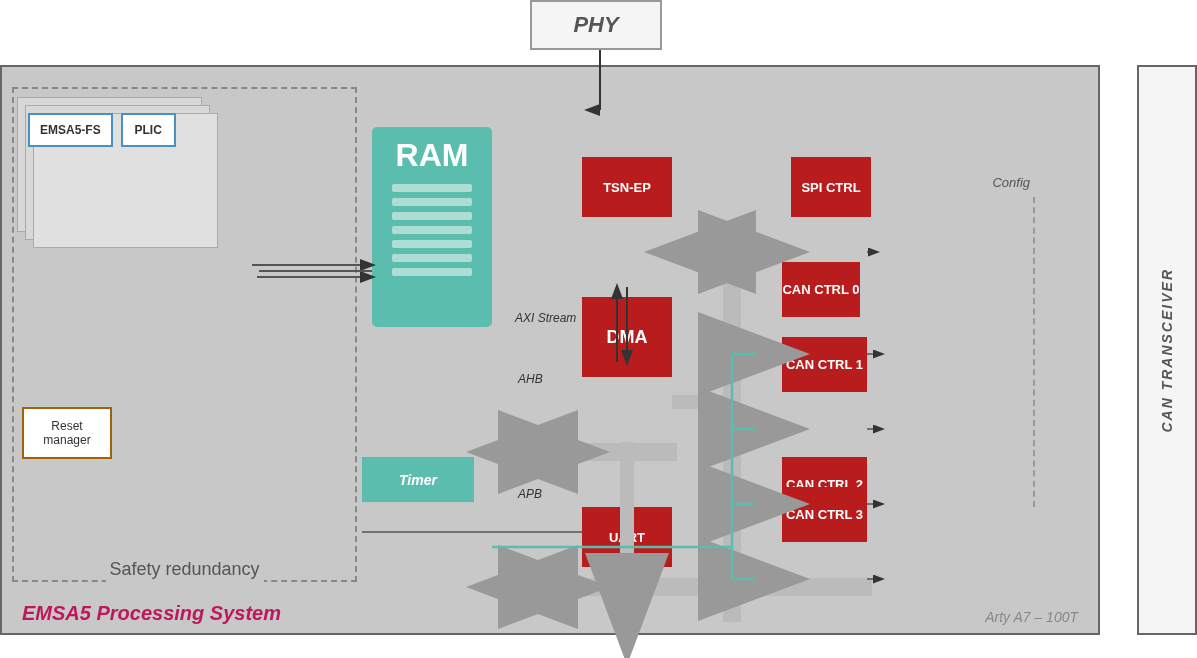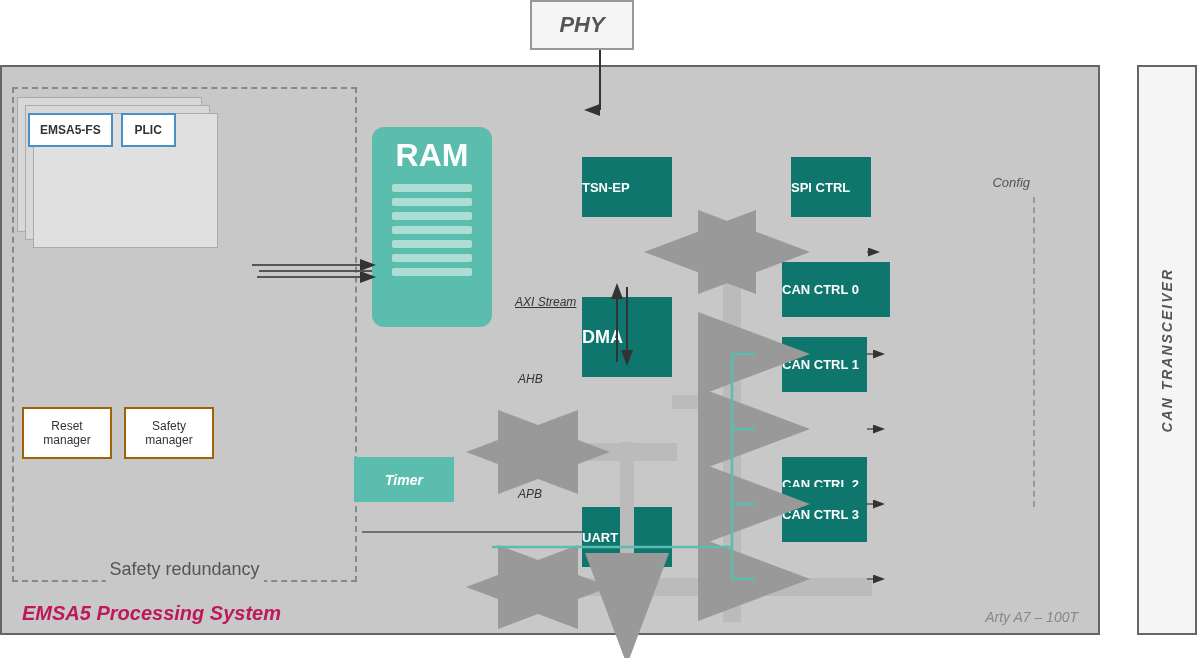--- a/index.html
+++ b/index.html
@@ -10,21 +10,21 @@
       height: 658px;
       overflow: hidden;
       position: relative;
     }
 
     
     .phy-box {
       position: absolute;
       top: 0px;
       left: 530px;
-      width: 104px;
+      width: 132px;
       height: 50px;
       border: 2px solid #999;
       background: #f5f5f5;
       display: flex;
       align-items: center;
       justify-content: center;
     }
     .phy-label {
       font-size: 22px;
       font-style: italic;
@@ -87,21 +87,21 @@
     }
 
     
     .ram-block {
       position: absolute;
       top: 60px;
       left: 370px;
       width: 120px;
       height: 200px;
       background: #5bbdad;
-      border-radius: 12px;
+      border-radius: 5px;
       display: flex;
       flex-direction: column;
       align-items: center;
       justify-content: flex-start;
       padding-top: 10px;
     }
     .ram-label {
       font-size: 32px;
       font-weight: bold;
       color: #fff;
@@ -170,24 +170,25 @@
       padding: 10px 12px;
       font-size: 12px;
       color: #333;
       text-align: center;
       width: 90px;
     }
 
     
     .blue-block {
       position: absolute;
-      background: #0f766e;
+      background: #b91c1c;
       color: #fff;
       display: flex;
       align-items: center;
+      justify-content: center;
       font-size: 13px;
       font-weight: bold;
       text-align: center;
     }
 
     .tsn-ep {
       top: 90px;
       left: 580px;
       width: 90px;
       height: 60px;
@@ -202,21 +203,21 @@
     .dma {
       top: 230px;
       left: 580px;
       width: 90px;
       height: 80px;
       font-size: 18px;
     }
     .can-ctrl-0 {
       top: 195px;
       left: 780px;
-      width: 108px;
+      width: 78px;
       height: 55px;
     }
     .can-ctrl-1 {
       top: 270px;
       left: 780px;
       width: 85px;
       height: 55px;
     }
     .can-ctrl-2 {
       top: 345px;
@@ -235,22 +236,22 @@
       top: 440px;
       left: 580px;
       width: 90px;
       height: 60px;
     }
 
     
     .timer-block {
       position: absolute;
       top: 390px;
-      left: 352px;
-      width: 100px;
+      left: 360px;
+      width: 112px;
       height: 45px;
       background: #5bbdad;
       border: 2px solid #5bbdad;
       display: flex;
       align-items: center;
       justify-content: center;
       color: #fff;
       font-size: 14px;
       font-style: italic;
       font-weight: bold;
@@ -348,23 +349,20 @@
     </div>
     <div class="cpu-box">
       <span>PLIC</span>
     </div>
   </div>
 
   <div class="bottom-boxes">
     <div class="mgr-box">
       <span>Reset manager</span>
     </div>
-    <div class="mgr-box">
-      <span>Safety manager</span>
-    </div>
   </div>
 
   <div class="ram-block">
     <span class="ram-label">RAM</span>
     <div class="ram-lines">
       <div class="ram-line"></div>
       <div class="ram-line"></div>
       <div class="ram-line"></div>
       <div class="ram-line"></div>
       <div class="ram-line"></div>
@@ -403,21 +401,21 @@
   </div>
 
   <div class="emsa5-label">EMSA5 Processing System</div>
 
   <div class="arty-label">Arty A7 – 100T</div>
 
   <div class="config-label">Config</div>
 
   <div class="config-dashed"></div>
 
-  <div class="conn-label" style="top: 228px; left: 513px; text-decoration: underline;">AXI Stream</div>
+  <div class="conn-label" style="top: 244px; left: 513px;">AXI Stream</div>
   <div class="conn-label" style="top: 305px; left: 516px;">AHB</div>
   <div class="conn-label" style="top: 375px; left: 516px;">Interrupts</div>
   <div class="conn-label" style="top: 420px; left: 516px;">APB</div>
 
   <svg class="arrows-svg">
     <defs>
 
       <marker id="arrow-gray" markerWidth="8" markerHeight="8" refX="6" refY="3" orient="auto">
         <path d="M0,0 L0,6 L8,3 z" fill="#999"></path>
       </marker>

